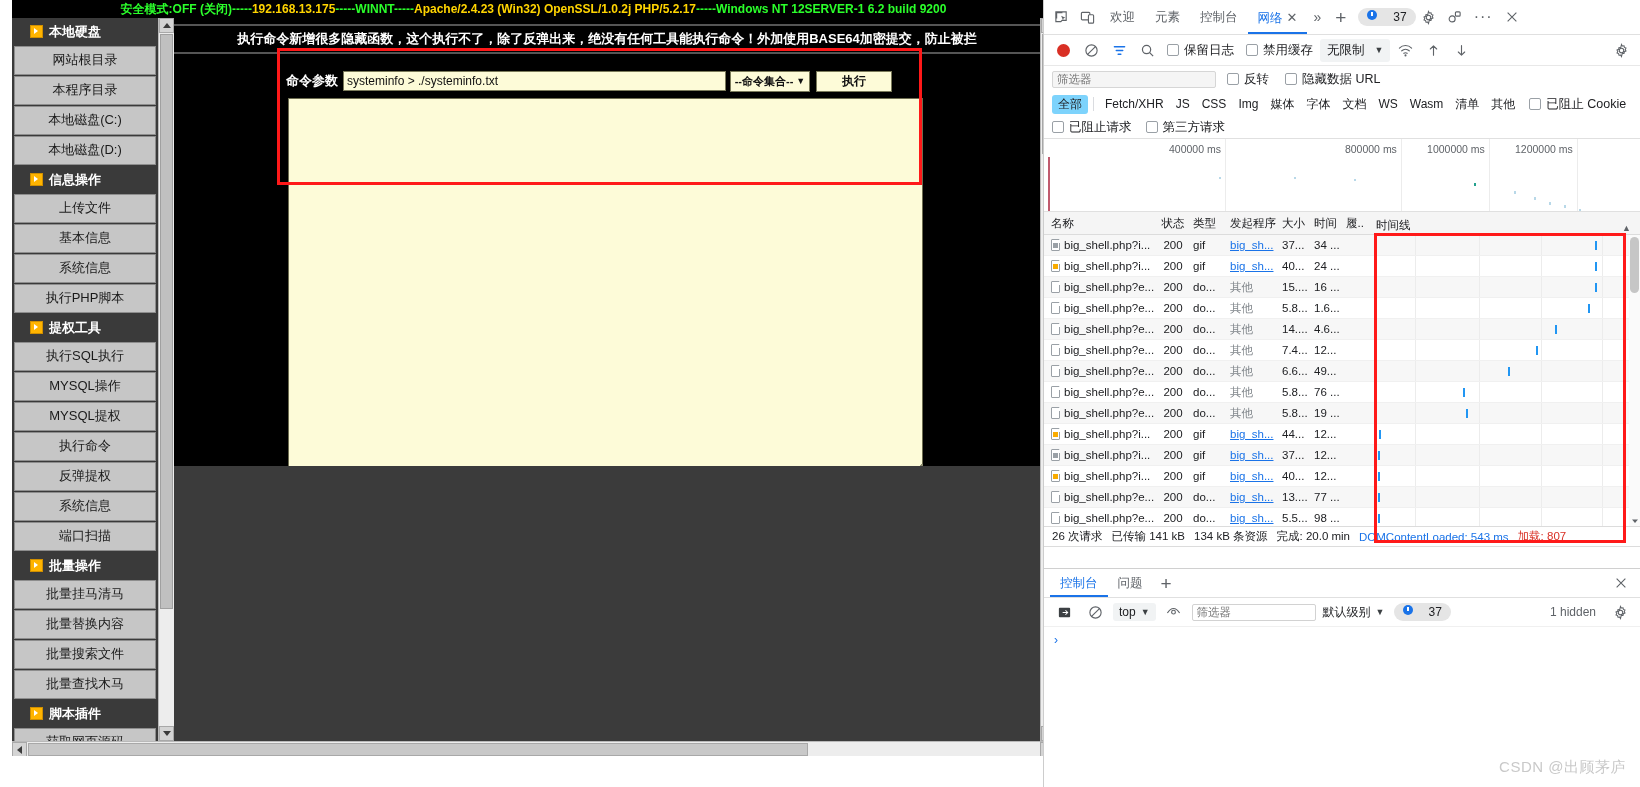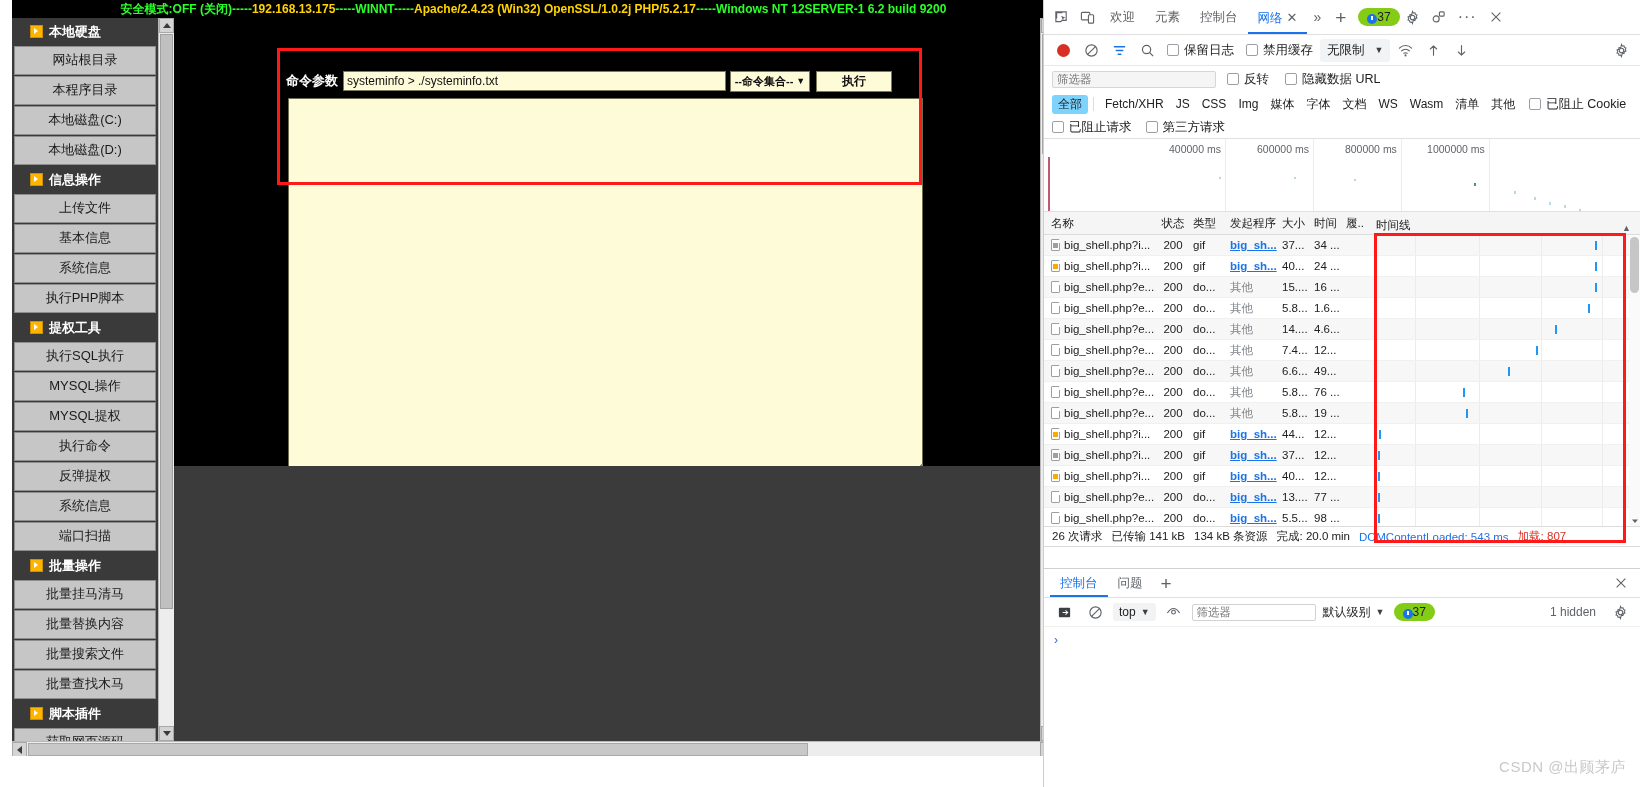--- a/index.html
+++ b/index.html
@@ -154,21 +154,21 @@
   }
   .dt-tab{
     height:33px;line-height:33px;padding:0 10px;font-size:12.5px;color:#5f6368;cursor:pointer;
     white-space:nowrap;
   }
   .dt-tab.active{color:#1a73e8;box-shadow:inset 0 -2px 0 #1a73e8;font-weight:400;}
   .tabclose{font-size:13px;color:#5f6368;margin-left:4px;cursor:pointer;}
   .chev{font-size:14px;color:#5f6368;padding:0 6px;cursor:pointer;}
   .plus{font-size:19px;color:#5f6368;padding:0 8px;cursor:pointer;line-height:1;}
   .errbadge{
-    display:flex;align-items:flex-end;gap:0;background:#84cc16;border-radius:11px;
+    display:flex;align-items:flex-start;gap:16px;background:#e5e5e5;border-radius:11px;
     padding:2px 9px;font-size:12px;color:#202124;cursor:pointer;margin-left:4px;
   }
   .bluedot{width:10px;height:10px;border-radius:50%;background:#1a73e8;display:inline-block;position:relative;}
   .bluedot:after{content:"";position:absolute;left:4px;top:2px;width:2px;height:4px;background:#fff;}
   .dots{font-size:16px;color:#5f6368;letter-spacing:1px;padding:0 6px;cursor:pointer;}
 
   
   #dt-nettool{height:30px;border-bottom:1px solid #e8e8e8;padding:0 6px;gap:2px;}
   .recdot{width:13px;height:13px;border-radius:50%;border:2.4px solid #d93025;background:#d93025;box-sizing:border-box;}
   .chk{
@@ -212,21 +212,21 @@
   .trow{display:flex;align-items:center;height:20px;border-bottom:1px solid #f0f0f0;white-space:nowrap;}
   .trow.odd{background:#f7f7f7;}
   .c-name{width:112px;padding-left:7px;box-sizing:border-box;overflow:hidden;display:flex;align-items:center;gap:4px;}
   .c-status{width:34px;text-align:center;}
   .c-type{width:38px;padding-left:3px;box-sizing:border-box;overflow:hidden;}
   .c-init{width:52px;padding-left:2px;box-sizing:border-box;overflow:hidden;}
   .c-size{width:32px;padding-left:2px;box-sizing:border-box;overflow:hidden;}
   .c-time{width:34px;padding-left:2px;box-sizing:border-box;overflow:hidden;}
   .c-wf{width:26px;}
   .c-tl{flex:1;position:relative;height:20px;}
-  .lnk{color:#1a73e8;text-decoration:underline;cursor:pointer;font-weight:bold;}
+  .lnk{color:#1a73e8;text-decoration:underline;cursor:pointer;}
   .muted{color:#80868b;}
   .fileicon{
     width:9px;height:12px;background:#fff;border:1px solid #9aa0a6;box-sizing:border-box;
     flex:0 0 auto;position:relative;border-radius:1px;
   }
   .fileicon:after{content:"";position:absolute;right:-1px;top:-1px;border-left:4px solid transparent;border-bottom:4px solid #fff;border-right:0;}
   .fileicon.img{background:#fff;}
   .fileicon.img i{position:absolute;left:1px;top:3px;width:5px;height:5px;background:#f9ab00;display:block;}
   .fileicon.img.g i{background:#9aa0a6;}
   .tlbar{position:absolute;top:6px;width:2px;height:9px;background:#2196f3;}
@@ -313,20 +313,21 @@
       <div class="sb-arrow up">
           <i></i>
         </div>
       <div id="menuthumb"></div>
       <div class="sb-arrow dn">
           <i></i>
         </div>
     </div>
 
     <div id="shellmain">
+      <div class="notice">执行命令新增很多隐藏函数，这个执行不了，除了反弹出来，绝没有任何工具能执行命令！外加使用BASE64加密提交，防止被拦</div>
 
       <div class="cmdbar">
         <span class="cmdlabel">命令参数</span>
         <input class="cmdinput" type="text" value="systeminfo &gt; ./systeminfo.txt" style="">
         <div class="cmdselect">
           <span class="cv">--命令集合--</span>
           <span class="ca">▼</span>
         </div>
         <div class="cmdbtn">执行</div>
       </div>
@@ -505,23 +506,23 @@
       </div>
       <div class="chklabel" style="margin:0">
         <span class="chk"></span>
         <span>第三方请求</span>
       </div>
     </div>
 
     <div id="dt-overview">
       <div class="ovleftline"></div>
         <div class="ovtick" style="left: 93.9699px; width: 87.9699px;">400000 ms</div>
-        <div class="ovtick" style="left: 181.94px; width: 87.9699px;">600000 ms</div>
         <div class="ovtick" style="left: 269.91px; width: 87.9699px;">800000 ms</div>
         <div class="ovtick" style="left: 357.88px; width: 87.9699px;">1000000 ms</div>
+        <div class="ovtick" style="left: 445.85px; width: 87.9699px;">1200000 ms</div>
         <div class="ovtick" style="left: 533.82px; width: 87.9699px;">14</div>
         <div class="ovdot" style="left: 175px; top: 38px; height: 2px; background: rgb(184, 216, 232);"></div>
         <div class="ovdot" style="left: 250px; top: 38px; height: 2px; background: rgb(184, 216, 232);"></div>
         <div class="ovdot" style="left: 310px; top: 40px; height: 2px; background: rgb(184, 216, 232);"></div>
         <div class="ovdot" style="left: 430px; top: 44px; height: 3px; background: rgb(37, 161, 142);"></div>
         <div class="ovdot" style="left: 470px; top: 52px; height: 3px; background: rgb(184, 216, 232);"></div>
         <div class="ovdot" style="left: 490px; top: 58px; height: 3px; background: rgb(184, 216, 232);"></div>
         <div class="ovdot" style="left: 505px; top: 63px; height: 3px; background: rgb(184, 216, 232);"></div>
         <div class="ovdot" style="left: 520px; top: 66px; height: 3px; background: rgb(184, 216, 232);"></div>
         <div class="ovdot" style="left: 535px; top: 70px; height: 4px; background: rgb(184, 216, 232);"></div>

